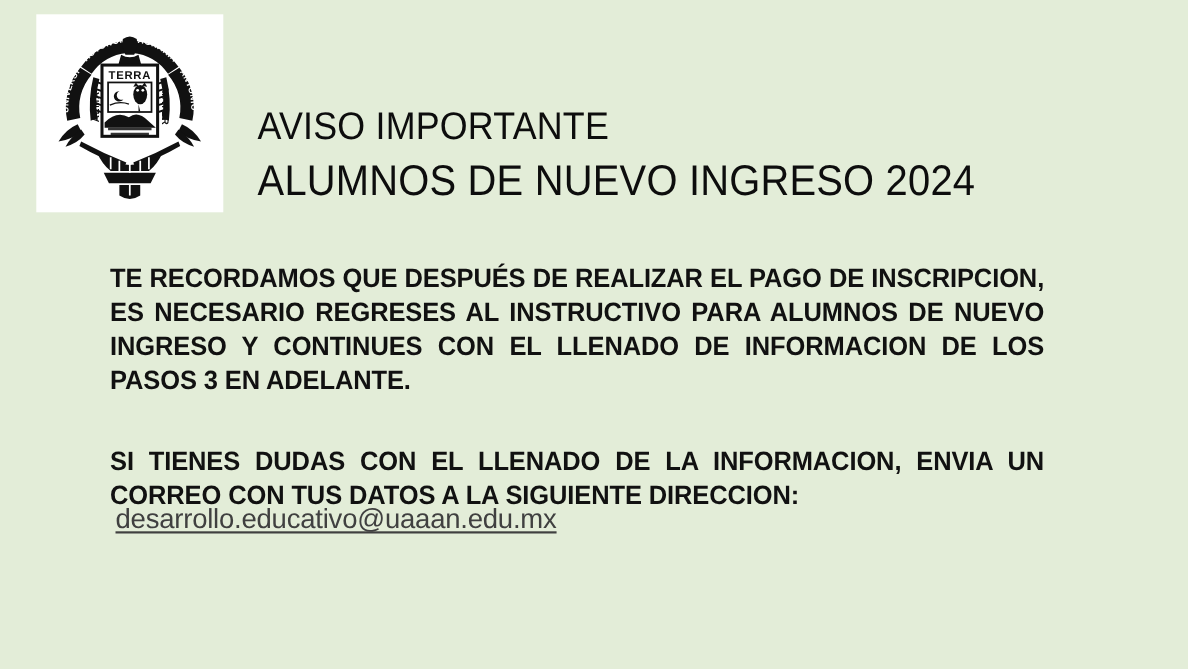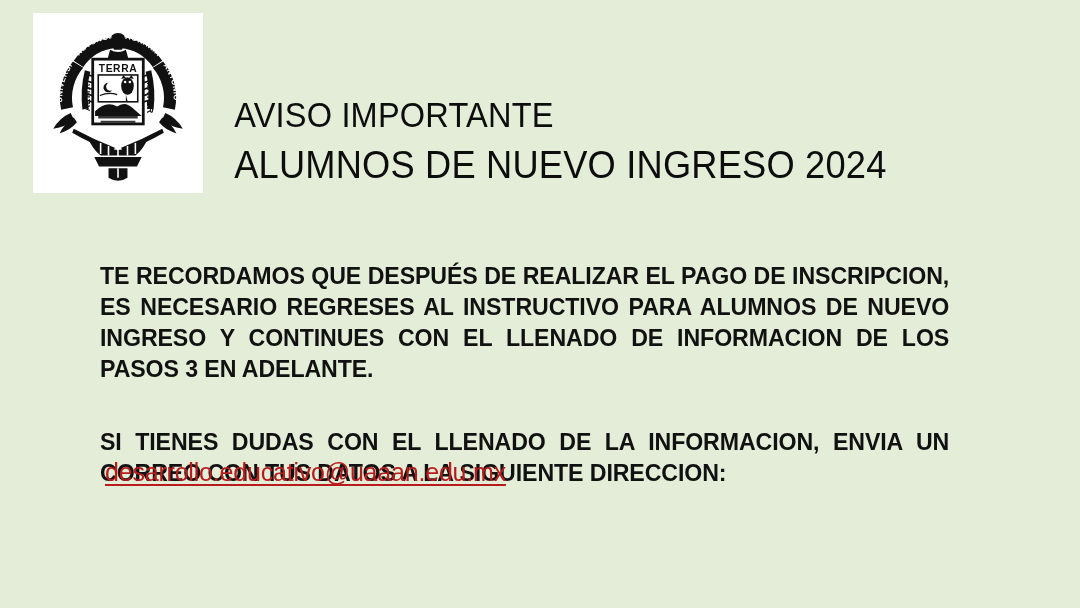--- a/index.html
+++ b/index.html
@@ -68,21 +68,21 @@
     line-height: 54px;
     white-space: nowrap;
     transform: scaleX(0.93);
     transform-origin: center center;
   }
 
   
   .body-block {
     position: absolute;
     left: 100px;
-    top: 260px;
+    top: 238px;
     width: 880px;
   }
   .para {
     font-family: "Liberation Sans", sans-serif;
     font-size: 24px;
     font-weight: 600;
     color: #111111;
     line-height: 31px;
     text-align: justify;
     text-justify: inter-word;
@@ -101,21 +101,21 @@
 
   .email-row {
     position: absolute;
     left: 105px;
     top: 458px;
   }
   .email-link {
     font-family: "Liberation Sans", sans-serif;
     font-size: 25px;
     font-weight: 400;
-    color: #b91c1c;
+    color: #404040;
     text-decoration: underline;
     text-decoration-thickness: 1.5px;
     text-underline-offset: 3px;
     letter-spacing: -0.2px;
     white-space: nowrap;
     cursor: pointer;
   }
 </style>
 </head>
 <body>

